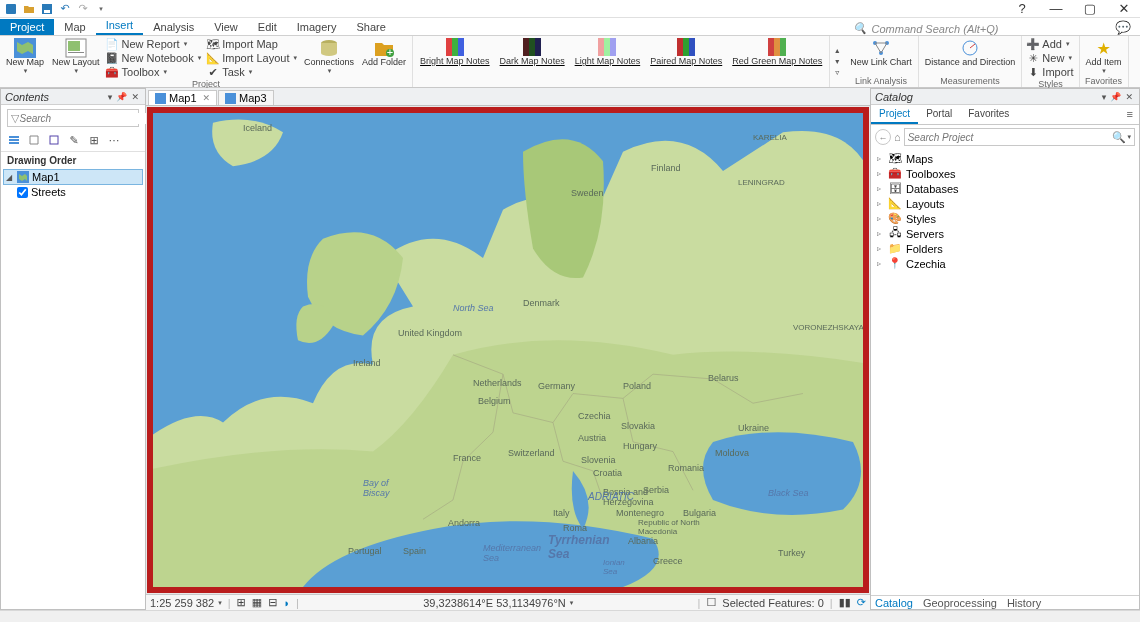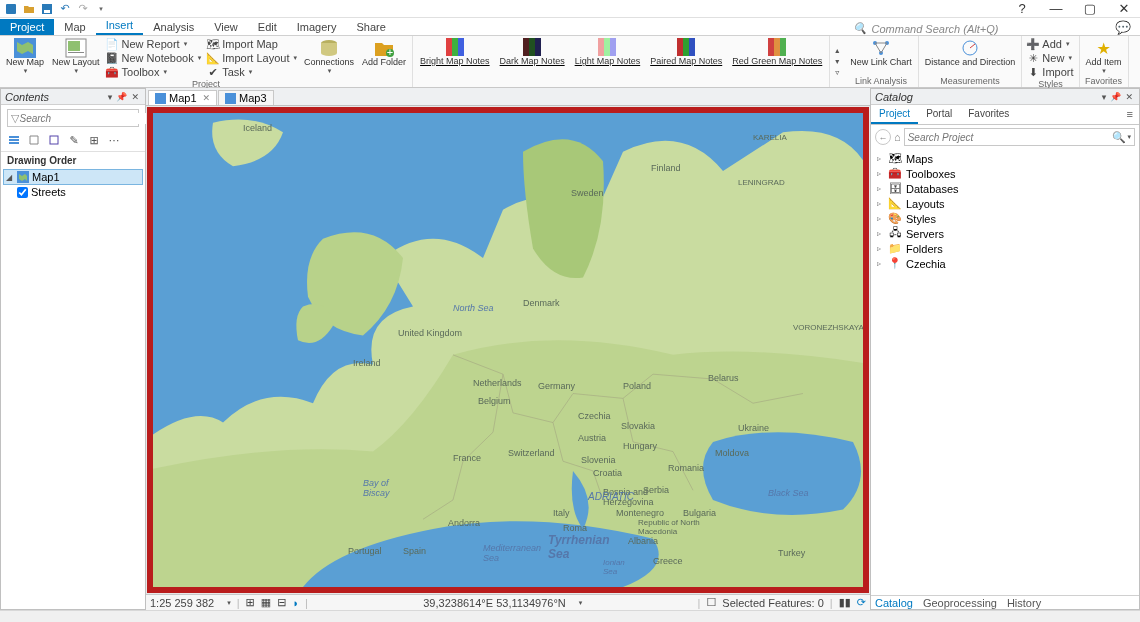--- a/index.html
+++ b/index.html
@@ -69,21 +69,21 @@
 .view-tab.active { background: #fff; }
 .view-tab .tab-ico { width: 11px; height: 11px; }
 .view-tab .tab-close { font-size: 9px; color: #888; margin-left: 3px; }
 .map-canvas { flex: 1; position: relative; background: #4a90d9; overflow: hidden; border: 6px solid #b91c1c; margin: 1px; }
 .map-svg { width: 100%; height: 100%; display: block; }
 .map-label { position: absolute; font-size: 9px; color: #5a6a5a; pointer-events: none; white-space: nowrap; }
 .map-label.water { color: #5577aa; font-style: italic; }
 
 
 .status-bar { height: 16px; background: #f6f6f6; border-top: 1px solid #c8c8c8; display: flex; align-items: center; font-size: 10px; color: #444; padding: 0 4px; gap: 6px; }
-.status-item { display: flex; align-items: center; gap: 12px; }
+.status-item { display: flex; align-items: center; gap: 3px; }
 .status-spacer { flex: 1; }
 .status-sep { color: #bbb; }
 
 
 .catalog-pane { width: 270px; }
 .catalog-tabs { display: flex; border-bottom: 1px solid #c8c8c8; }
 .catalog-tab { padding: 3px 8px; font-size: 10px; cursor: pointer; color: #444; }
 .catalog-tab.active { color: #0079c1; border-bottom: 2px solid #0079c1; }
 .catalog-tabs-spacer { flex: 1; }
 .catalog-menu { padding: 3px 6px; cursor: pointer; color: #555; }

